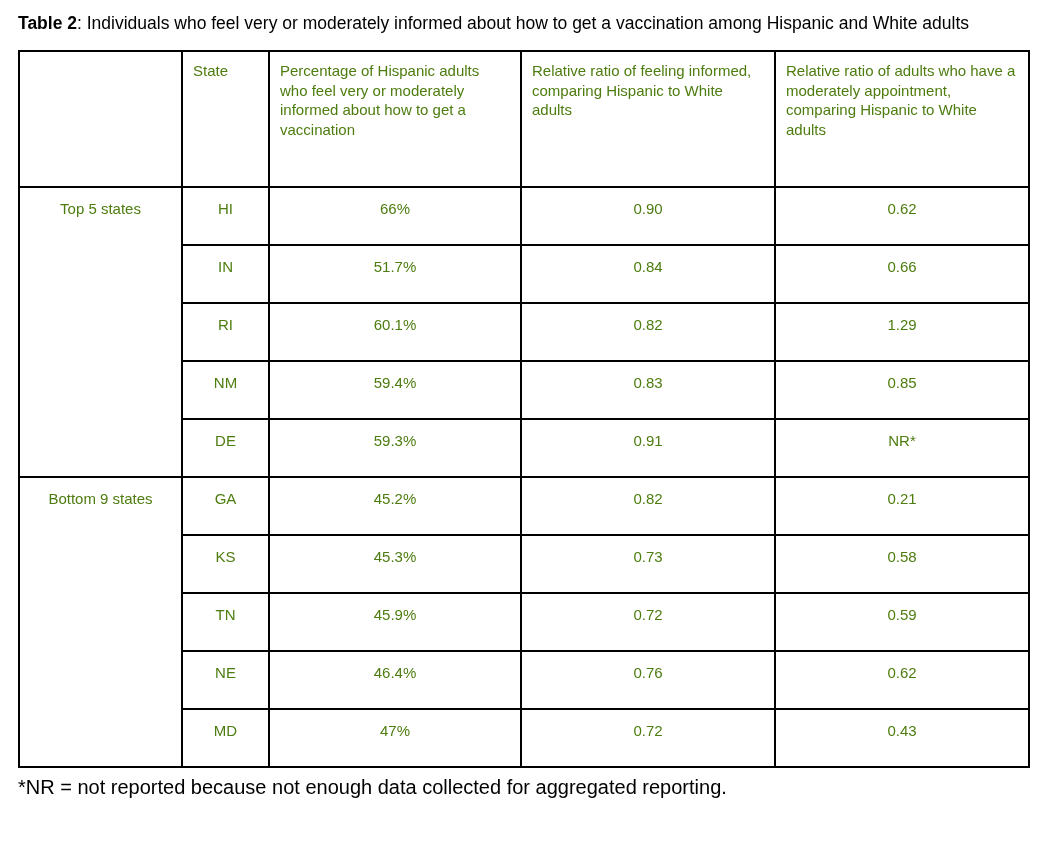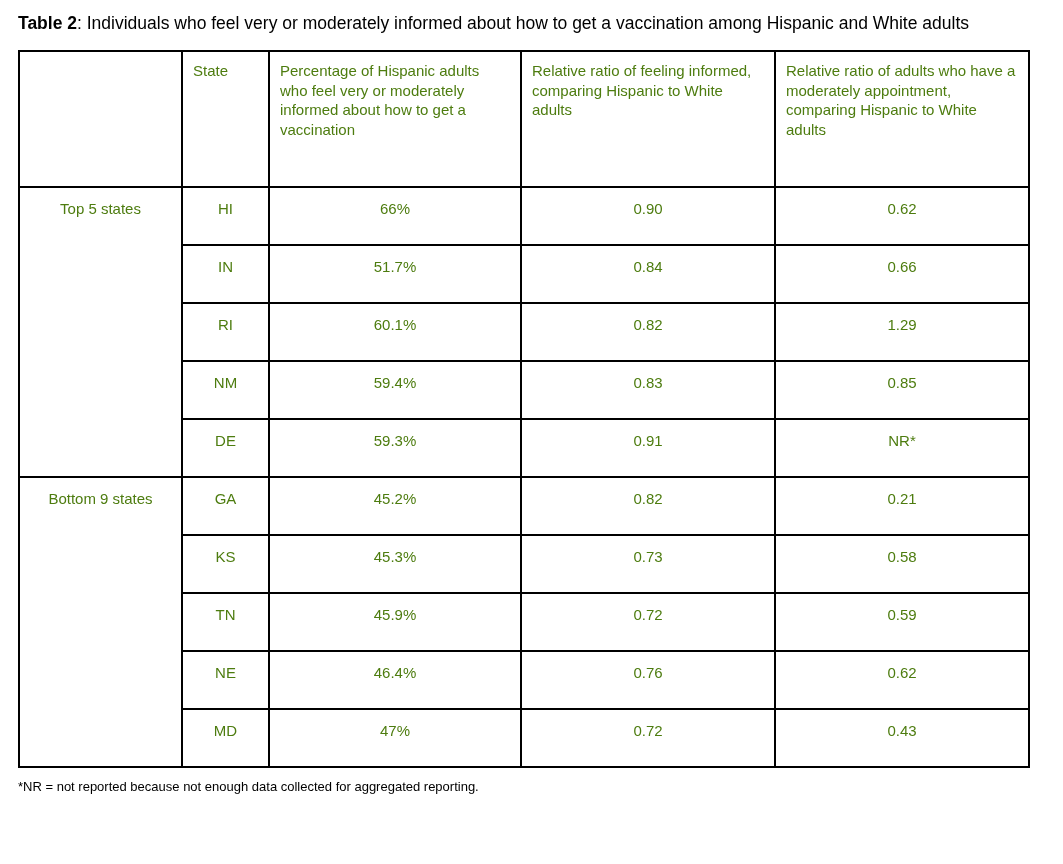--- a/index.html
+++ b/index.html
@@ -48,21 +48,21 @@
     text-align: center;
   }
   td.group-cell {
     text-align: left;
     padding: 11px 8px 6px 11px;
     vertical-align: top;
     border-radius: 13px;
   }
   .footnote {
     margin-top: 7px;
-    font-size: 13px;
+    font-size: 20px;
     line-height: 24px;
     color: #000000;
   }
 </style>
 </head>
 <body>
 
 <div class="page">
 
   <div class="doc-title">

